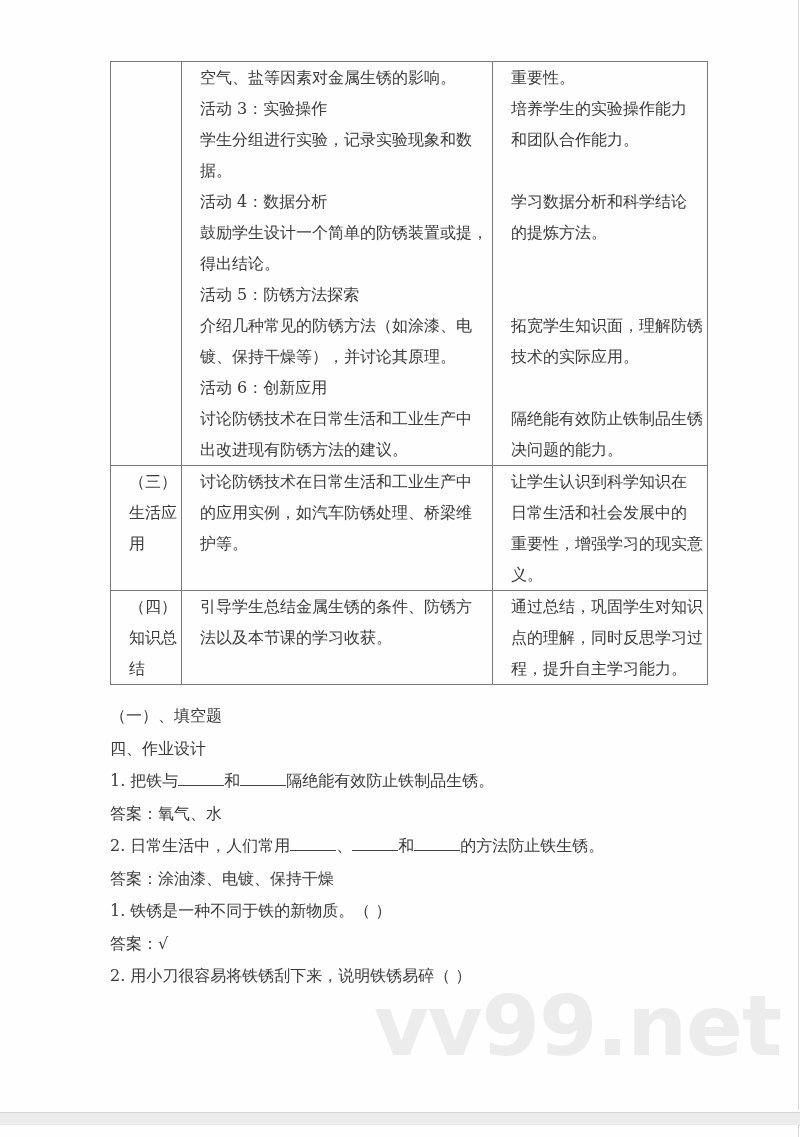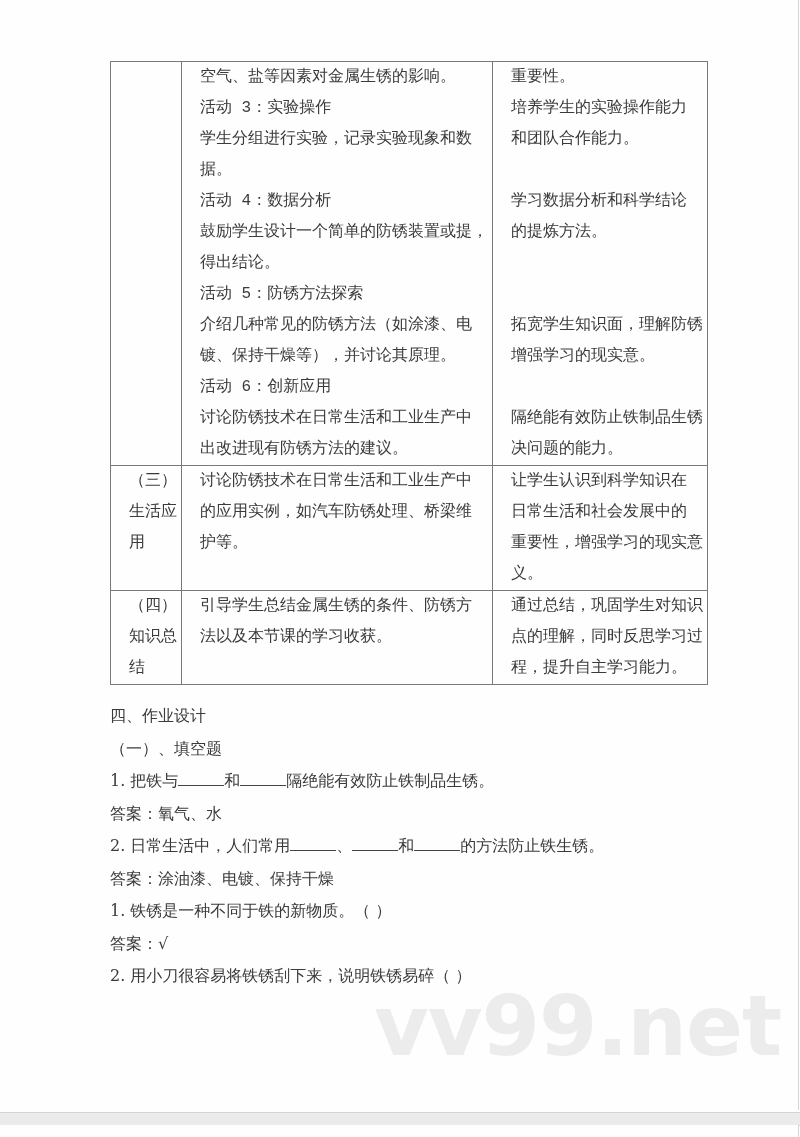--- a/index.html
+++ b/index.html
@@ -22,21 +22,20 @@
     background:#fefefe; border-right:1px solid #d6d6d6;
   }
   table.plan {
     position:absolute; left:110px; top:61px;
     border-collapse:collapse; width:568px;
     font-size:16px; line-height:31px;
   }
   table.plan td {
     border:1.5px solid #7a7a7a; vertical-align:top;
     padding:0 4px 0 18px;
-    font-family:Liberation Mono, monospace;
   }
   td.c1 { width:53px; padding-left:2px; padding-right:2px; }
   td.c2 { width:282px; }
   td.c3 { width:199px; }
   .ln { display:block; white-space:nowrap; height:31px; }
   .spacer { display:block; height:31px; }
   .c1 .ln { text-align:center; }
   .c1 .ln.left { text-align:left; }
   .hw {
     position:absolute; left:110px; top:700px; width:600px;
@@ -80,21 +79,21 @@
     <td class="c3">
       <span class="ln">重要性。</span>
       <span class="ln">培养学生的实验操作能力</span>
       <span class="ln">和团队合作能力。</span>
       <span class="ln"></span>
       <span class="ln">学习数据分析和科学结论</span>
       <span class="ln">的提炼方法。</span>
       <span class="ln"></span>
       <span class="ln"></span>
       <span class="ln">拓宽学生知识面，理解防锈</span>
-      <span class="ln">增强学习的现实意。</span>
+      <span class="ln">技术的实际应用。</span>
       <span class="ln"></span>
       <span class="ln">隔绝能有效防止铁制品生锈</span>
       <span class="ln">决问题的能力。</span>
     </td>
   </tr>
   <tr>
     <td class="c1">
       <span class="ln">（三）</span>
       <span class="ln left">生活应</span>
       <span class="ln left">用</span>
@@ -125,22 +124,22 @@
     <td class="c3">
       <span class="ln">通过总结，巩固学生对知识</span>
       <span class="ln">点的理解，同时反思学习过</span>
       <span class="ln">程，提升自主学习能力。</span>
     </td>
   </tr>
 </tbody>
   </table>
 
 <div class="hw">
+  <span class="row">（一）、填空题</span>
   <span class="row">四、作业设计</span>
-  <span class="row">（一）、填空题</span>
   <span class="row">
     <span>1.</span>
     <span>把铁与</span><span class="blank"></span><span>和</span><span class="blank"></span><span>隔绝能有效防止铁制品生锈。</span>
   </span>
   <span class="row">答案：氧气、水</span>
   <span class="row">
     <span>2.</span>
     <span>日常生活中，人们常用</span><span class="blank"></span><span>、</span><span class="blank"></span><span>和</span><span class="blank"></span><span>的方法防止铁生锈。</span>
   </span>
   <span class="row">答案：涂油漆、电镀、保持干燥</span>

